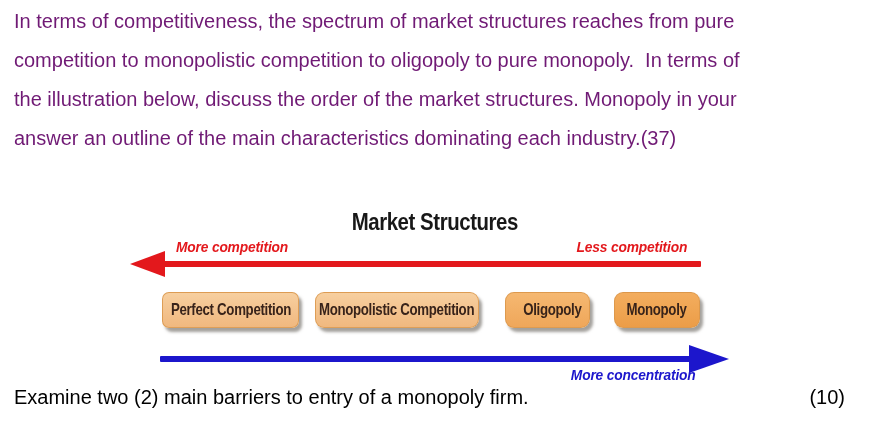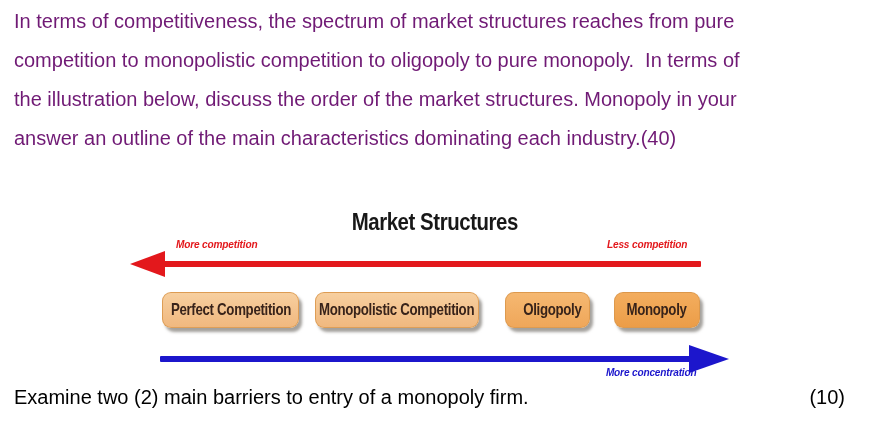--- a/index.html
+++ b/index.html
@@ -25,21 +25,21 @@
   }
   .marks{white-space:nowrap;}
   
   .diagram{position:absolute;left:0;top:11px;width:882px;height:446px;margin:12px;pointer-events:none;}
   .dg-title{
     position:absolute;left:0;top:185px;width:845px;text-align:center;
     font-size:24px;font-weight:bold;color:#181818;letter-spacing:-0.5px;
   }
   .dg-title span{display:inline-block;transform:scaleX(0.85);transform-origin:center;white-space:nowrap;}
   .axis-label{
-    position:absolute;font-size:11px;font-weight:bold;font-style:italic;
+    position:absolute;font-size:15px;font-weight:bold;font-style:italic;
     letter-spacing:-0.2px;white-space:nowrap;
   }
   .axis-label span{display:inline-block;transform:scaleX(0.92);}
   .al-left span{transform-origin:left center;}
   .al-right span{transform-origin:right center;}
   .lbl-more-comp{left:164px;top:215px;}
   .lbl-less-comp{right:207px;top:215px;}
   .lbl-less-conc{left:162px;top:343px;}
   .lbl-more-conc{right:198px;top:343px;text-decoration:underline;}
   .shaft{position:absolute;height:6px;border-radius:1px;}
@@ -78,40 +78,40 @@
 <body>
 
 <div class="page">
 
   <section class="q1">
     <div class="qline">In terms of competitiveness, the spectrum of market structures reaches from pure</div>
     <div class="qline">competition to monopolistic competition to oligopoly to pure monopoly.&nbsp; In terms of</div>
     <div class="qline">the illustration below, discuss the order of the market structures. Monopoly in your</div>
     <div class="qline qline-last">
       <span>answer an outline of the main characteristics dominating each industry.</span>
-      <span class="marks">(40)</span>
+      <span class="marks">(37)</span>
     </div>
   </section>
 
   <figure class="diagram">
 
     <div class="dg-title">
       <span>Market Structures</span>
     </div>
 
     <span class="axis-label red-label al-left lbl-more-comp" style="color: rgb(227, 24, 28);">
       <span>More competition</span>
     </span>
     <span class="axis-label red-label al-right lbl-less-comp" style="color: rgb(227, 24, 28);">
       <span>Less competition</span>
     </span>
     <div class="shaft shaft-red" style="background: rgb(227, 24, 28);"></div>
     <div class="ahead ahead-left" style="border-right-color: rgb(227, 24, 28);"></div>
 
-    <div class="sbox sbox-1" style="background: linear-gradient(rgb(247, 207, 159), rgb(240, 184, 127));">
+    <div class="sbox sbox-1" style="background: linear-gradient(rgb(247, 207, 159), rgb(240, 184, 127)); border-radius: 7px;">
       <span>Perfect Competition</span>
     </div>
     <div class="sbox sbox-2" style="background: linear-gradient(rgb(247, 207, 159), rgb(240, 184, 127));">
       <span>Monopolistic Competition</span>
     </div>
     <div class="sbox sbox-3" style="background: linear-gradient(rgb(245, 184, 113), rgb(239, 167, 90)); padding-left: 10px;">
       <span>Oligopoly</span>
     </div>
     <div class="sbox sbox-4" style="background: linear-gradient(rgb(243, 173, 94), rgb(236, 157, 72));">
       <span>Monopoly</span>

